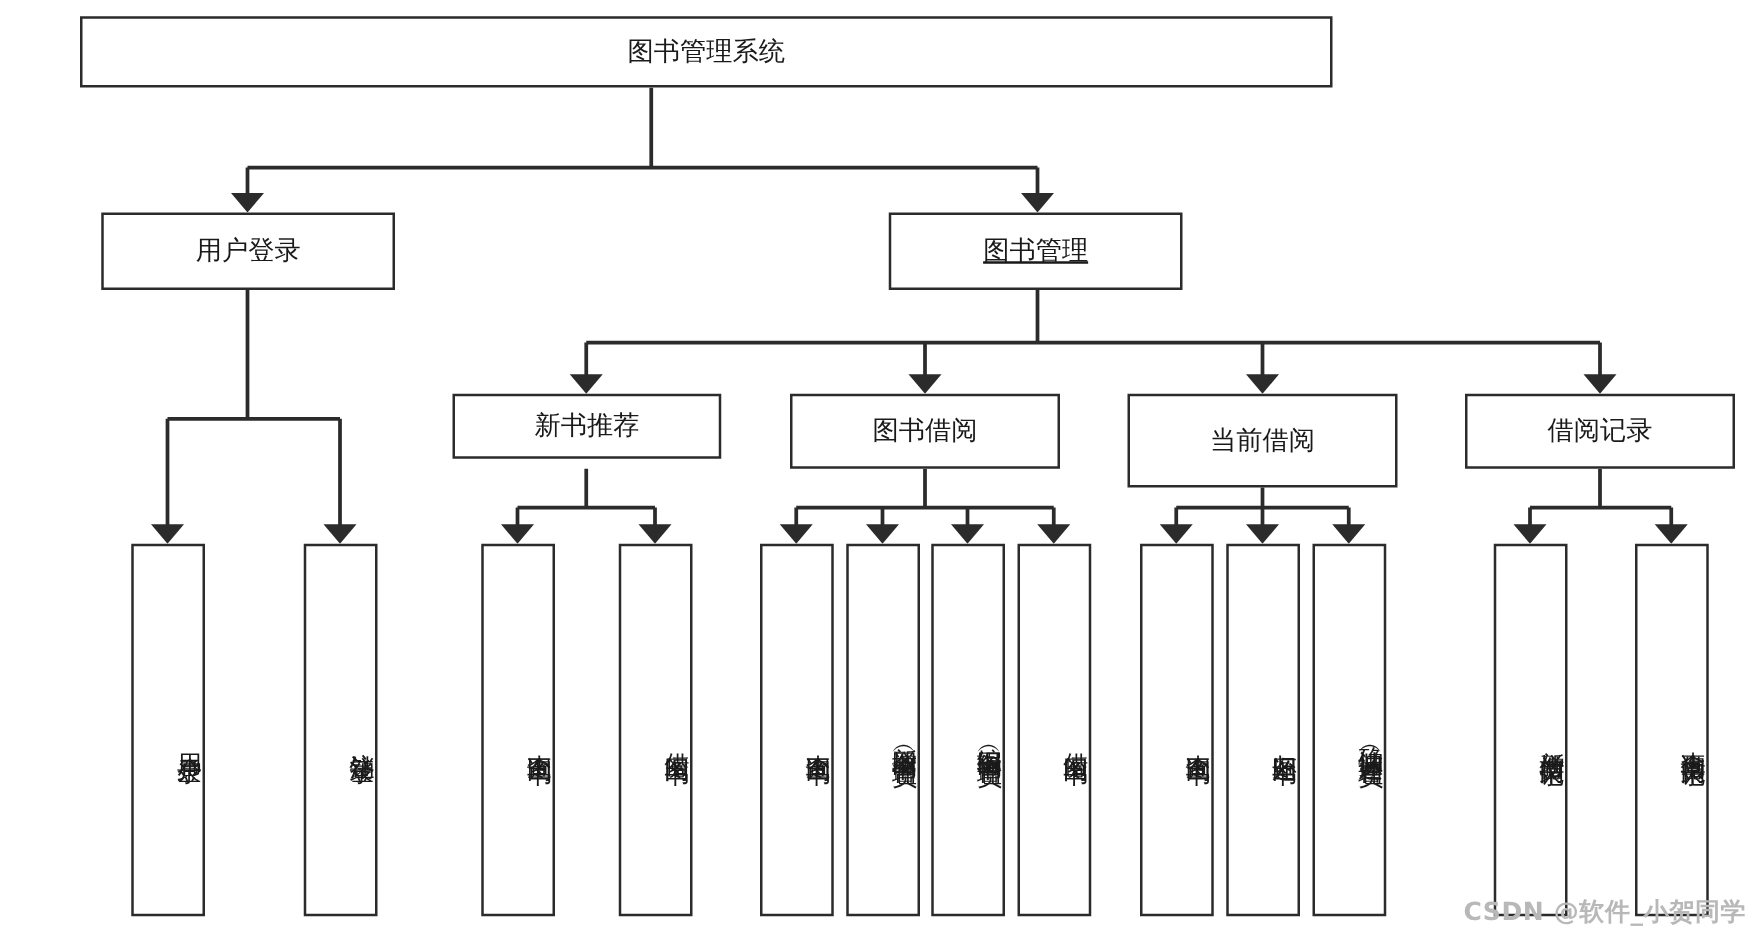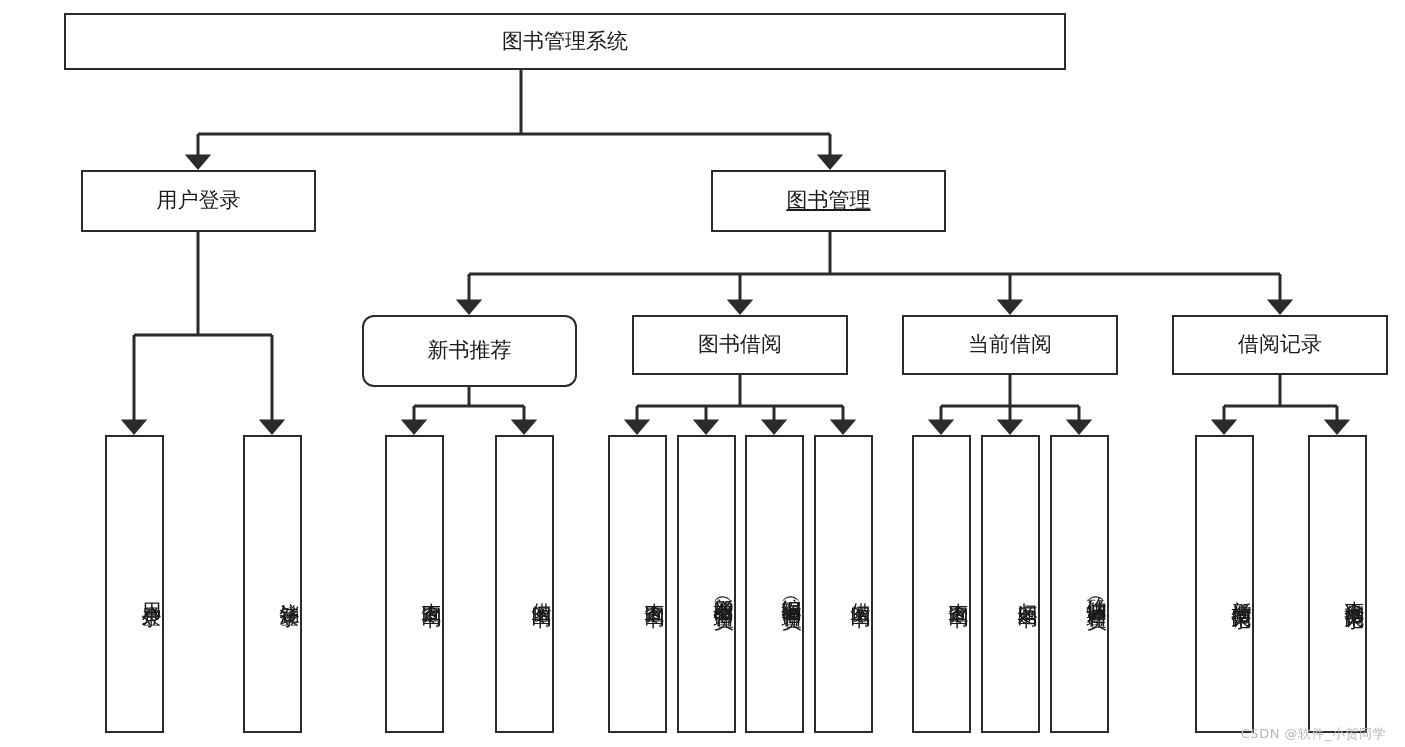--- a/index.html
+++ b/index.html
@@ -35,25 +35,26 @@
     letter-spacing:2px;
   }
   .node.leaf span{
     writing-mode:vertical-rl;
     text-orientation:upright;
     display:block;
     white-space:nowrap;
   }
   .watermark{
     position:absolute;
-    right:19px;bottom:4px;
-    font-size:13px;
+    right:8px;bottom:4px;
+    font-size:20px;
     color:#b8b8b8;
     letter-spacing:0.5px;
     white-space:nowrap;
+    font-weight:bold;
   }
 </style>
 </head>
 <body>
 
 <div id="canvas">
 
   <svg class="lines" viewBox="0 0 1405 747" width="1405" height="747" xmlns="http://www.w3.org/2000/svg">
     <defs>
       <marker id="arw" markerWidth="11" markerHeight="11" refX="1.2" refY="5" orient="auto" markerUnits="strokeWidth">
@@ -108,27 +109,27 @@
     <span>图书管理系统</span>
   </div>
 
   <div class="node h" style="left:81px;top:170px;width:235px;height:62px;">
     <span>用户登录</span>
   </div>
   <div class="node h" style="left:711px;top:170px;width:235px;height:62px;text-decoration:underline;">
     <span>图书管理</span>
   </div>
 
-  <div class="node h" style="left:362px;top:315px;width:215px;height:72px;border-radius:12px;">
+  <div class="node h" style="left:362px;top:315px;width:215px;height:52px;">
     <span>新书推荐</span>
   </div>
   <div class="node h" style="left:632px;top:315px;width:216px;height:60px;">
     <span>图书借阅</span>
   </div>
-  <div class="node h" style="left:902px;top:315px;width:216px;height:60px;">
+  <div class="node h" style="left:902px;top:315px;width:216px;height:75px;">
     <span>当前借阅</span>
   </div>
   <div class="node h" style="left:1172px;top:315px;width:216px;height:60px;">
     <span>借阅记录</span>
   </div>
 
   <div class="node leaf" style="left:105px;top:435px;width:59px;height:298px;">
     <span>用户登录</span>
   </div>
   <div class="node leaf" style="left:243px;top:435px;width:59px;height:298px;">

